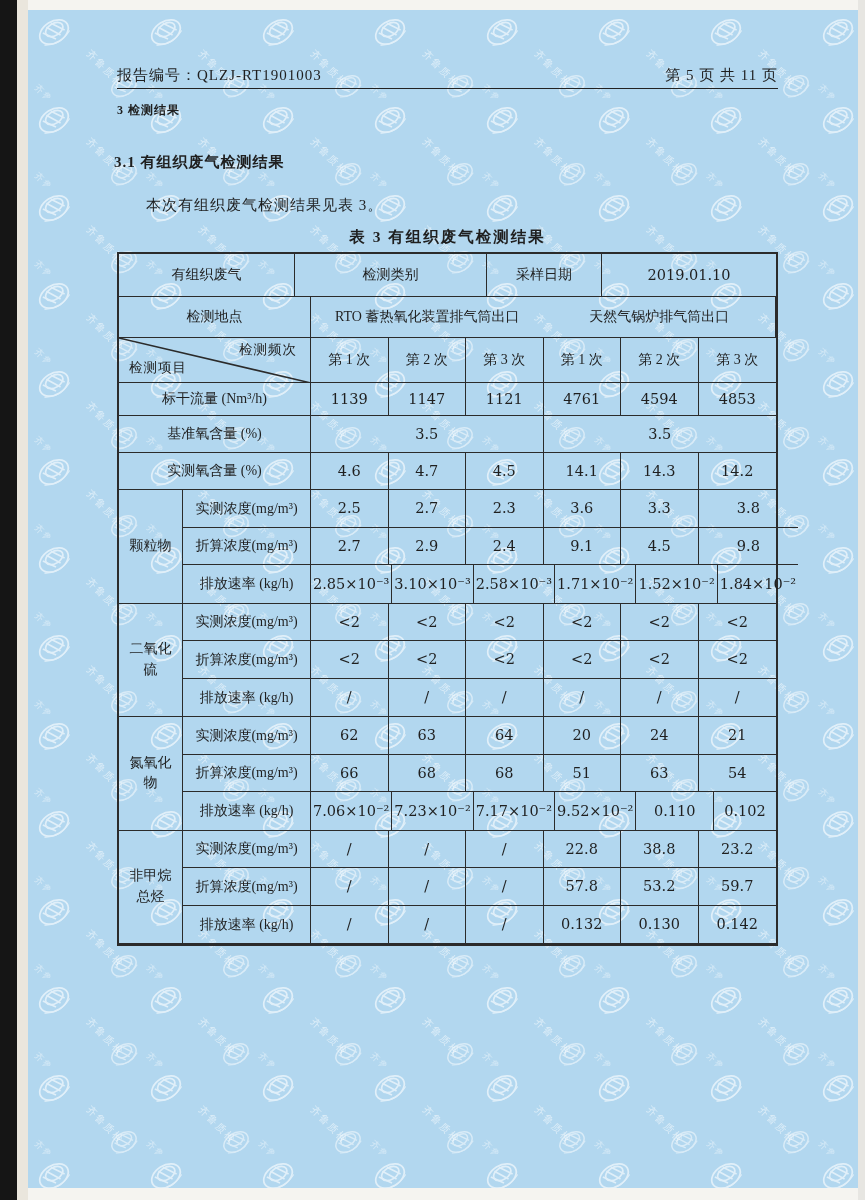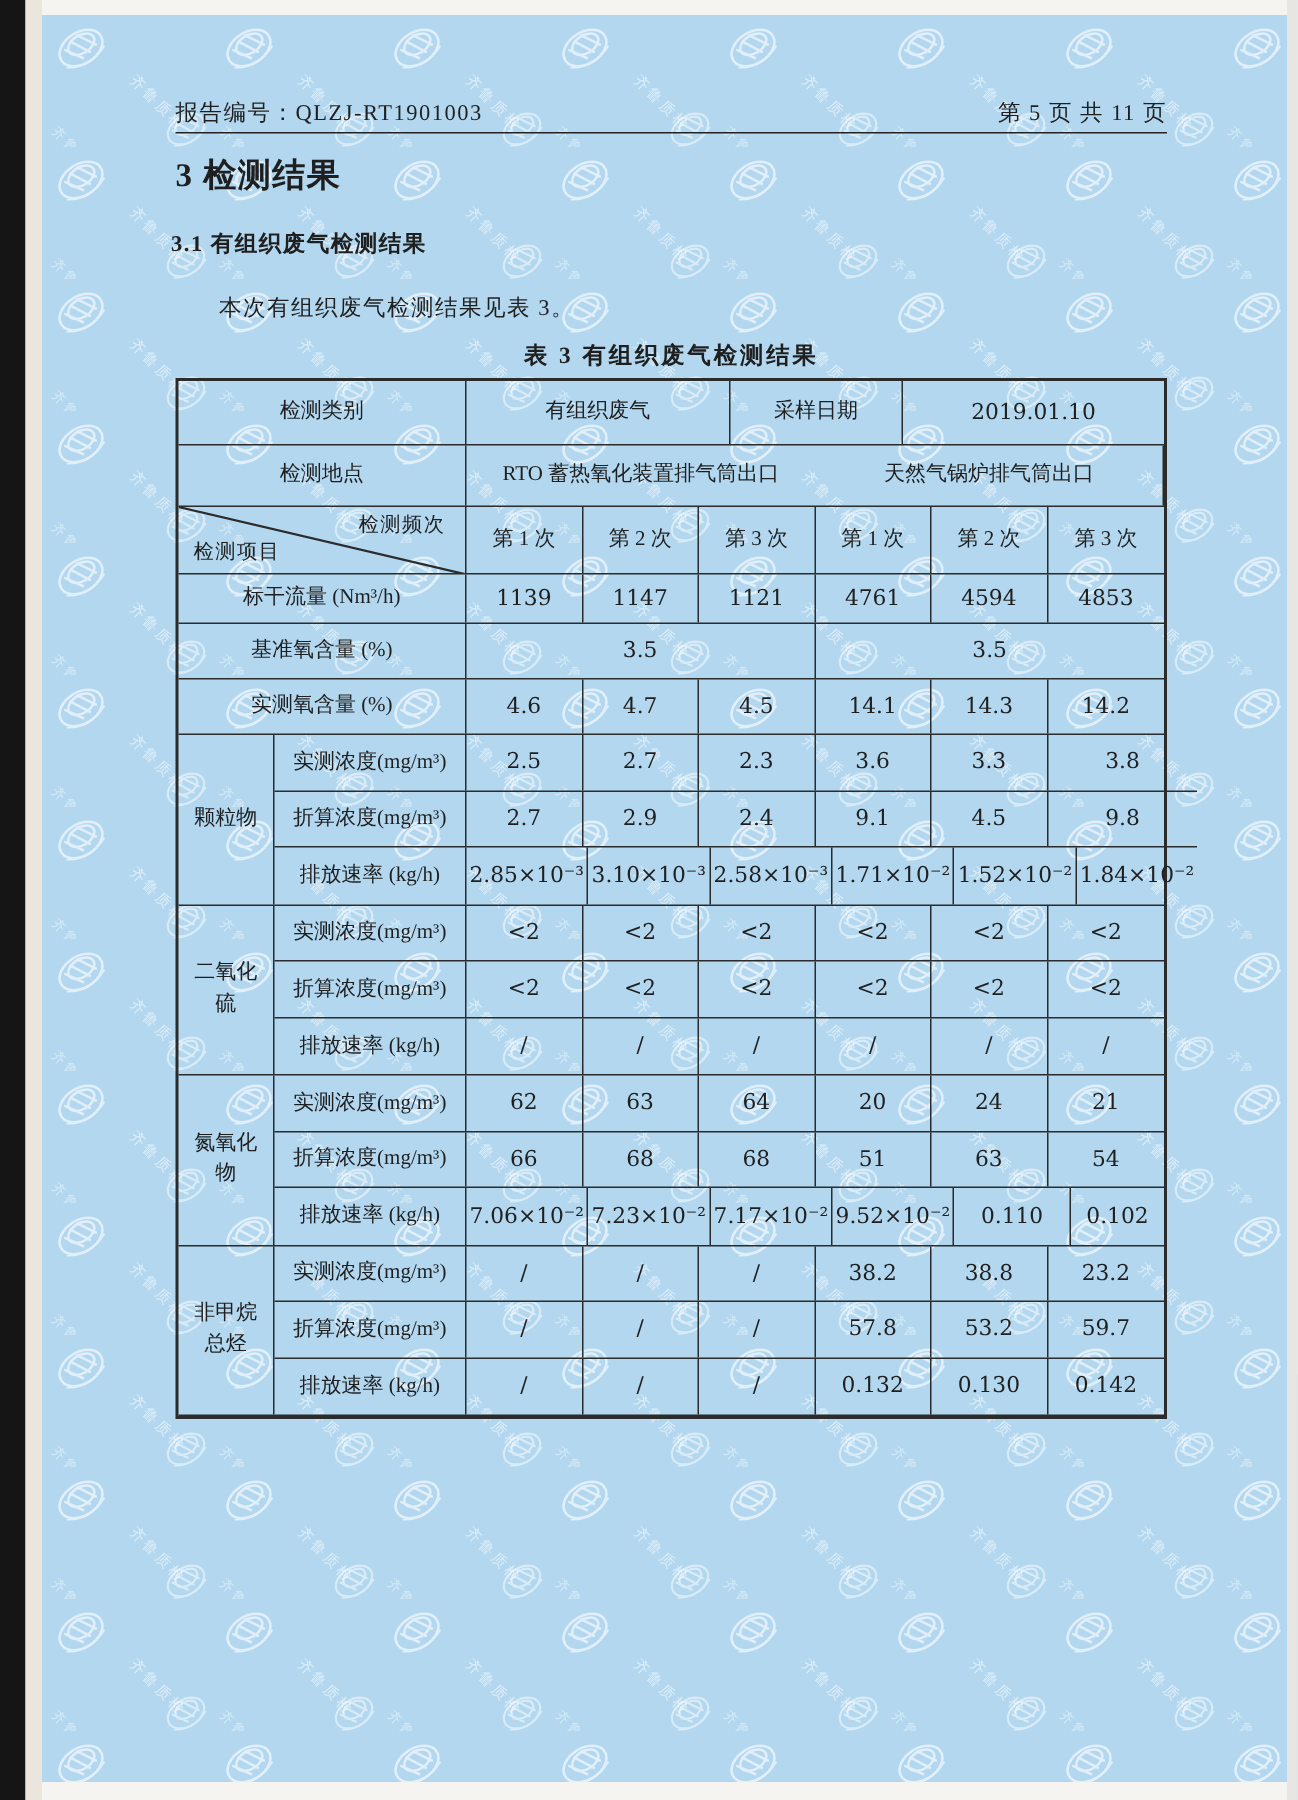--- a/index.html
+++ b/index.html
@@ -9,21 +9,21 @@
   .edge-black{position:absolute;left:0;top:0;width:17px;height:1200px;background:#151515;}
   .edge-cream{position:absolute;left:17px;top:0;width:11px;height:1200px;background:#eae6dd;}
   .edge-right{position:absolute;left:858px;top:0;width:7px;height:1200px;background:#e7e6e2;}
   .paper{position:absolute;left:28px;top:10px;width:830px;height:1178px;background:#b2d7ef;overflow:hidden;}
   .wm{position:absolute;left:0;top:0;width:830px;height:1178px;}
   .content{position:absolute;left:0;top:0;width:830px;height:1178px;}
 
   .doc-header{position:absolute;left:89px;top:48px;width:661px;height:31px;
       display:flex;justify-content:space-between;align-items:flex-end;
       border-bottom:1.6px solid #222;font-size:15px;letter-spacing:1px;padding-bottom:3px;box-sizing:border-box;}
-  .sec-title{position:absolute;left:89px;top:92px;font-size:22px;font-weight:bold;letter-spacing:1px;}
+  .sec-title{position:absolute;left:89px;top:92px;font-size:12px;font-weight:bold;letter-spacing:1px;}
   .subsec-title{position:absolute;left:86px;top:143px;font-size:15px;font-weight:bold;letter-spacing:1px;}
   .intro{position:absolute;left:118px;top:186px;font-size:15px;letter-spacing:1px;}
   .table-title{position:absolute;left:89px;top:217px;width:661px;text-align:center;
       font-size:15.5px;font-weight:bold;letter-spacing:2px;}
 
   .table{position:absolute;left:89px;top:242px;width:661px;box-sizing:border-box;
       border:2px solid #2b2b2b;font-size:14px;}
   .trow{display:flex;border-bottom:1.5px solid #2b2b2b;box-sizing:border-box;}
   .trow:last-child{border-bottom:none;}
   .tc{flex:0 0 auto;display:flex;align-items:center;justify-content:center;text-align:center;
@@ -78,22 +78,22 @@
         <span>第 5 页  共 11 页</span>
       </div>
 
       <div class="sec-title">3 检测结果</div>
       <div class="subsec-title">3.1 有组织废气检测结果</div>
       <div class="intro">本次有组织废气检测结果见表 3。</div>
       <div class="table-title">表 3   有组织废气检测结果</div>
 
       <div class="table" id="table-root">
           <div class="trow" style="height: 43px;">
+            <div class="tc" style="flex: 0 0 176px;">有组织废气</div>
             <div class="tc" style="flex: 0 0 192px;">检测类别</div>
-            <div class="tc" style="flex: 0 0 176px;">有组织废气</div>
             <div class="tc" style="flex: 0 0 115px;">采样日期</div>
             <div class="tc last num">2019.01.10</div>
           </div>
           <div class="trow" style="height: 41px;">
             <div class="tc" style="flex: 0 0 192px;">检测地点</div>
             <div class="tc last">RTO 蓄热氧化装置排气筒出口</div>
             <div class="tc" style="flex: 0 0 232.5px;">天然气锅炉排气筒出口</div>
           </div>
           <div class="trow" style="height: 45px;">
             <div class="tc diag" style="flex: 0 0 192px;">
@@ -230,21 +230,21 @@
             </div>
           </div>
           <div class="tgroup">
             <div class="tg-label" style="flex: 0 0 64px;">非甲烷总烃</div>
             <div class="tg-rows">
               <div class="trow" style="height: 37.5px;">
                 <div class="tc" style="flex: 0 0 128px;">实测浓度(mg/m³)</div>
                 <div class="tc num" style="flex: 0 0 77.5px;">/</div>
                 <div class="tc num" style="flex: 0 0 77.5px;">/</div>
                 <div class="tc num" style="flex: 0 0 77.5px;">/</div>
-                <div class="tc num" style="flex: 0 0 77.5px;">38.2</div>
+                <div class="tc num" style="flex: 0 0 77.5px;">22.8</div>
                 <div class="tc num" style="flex: 0 0 77.5px;">38.8</div>
                 <div class="tc last num">23.2</div>
               </div>
               <div class="trow" style="height: 37.5px;">
                 <div class="tc" style="flex: 0 0 128px;">折算浓度(mg/m³)</div>
                 <div class="tc num" style="flex: 0 0 77.5px;">/</div>
                 <div class="tc num" style="flex: 0 0 77.5px;">/</div>
                 <div class="tc num" style="flex: 0 0 77.5px;">/</div>
                 <div class="tc num" style="flex: 0 0 77.5px;">57.8</div>
                 <div class="tc num" style="flex: 0 0 77.5px;">53.2</div>

